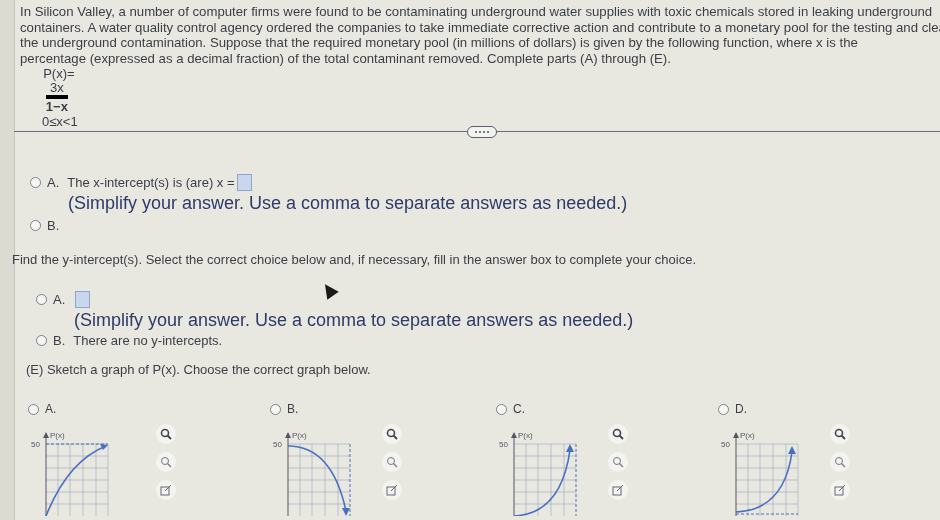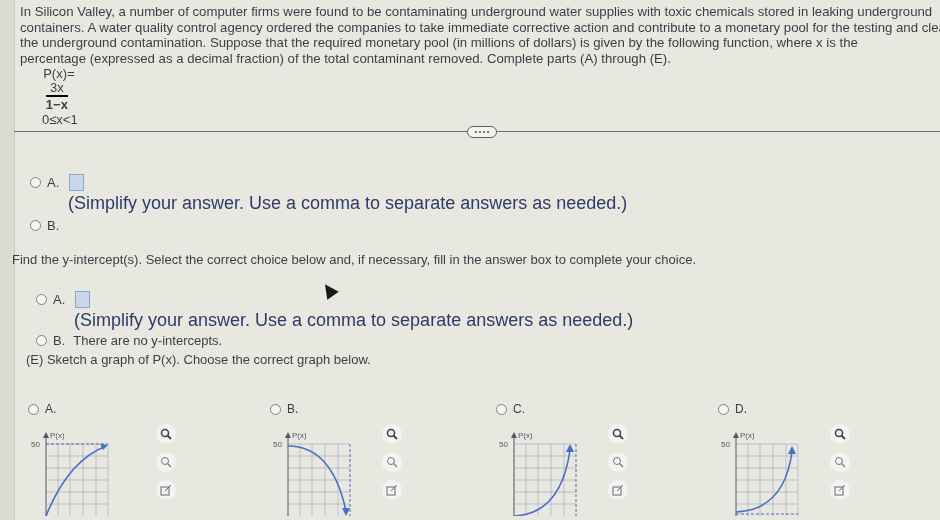--- a/index.html
+++ b/index.html
@@ -7,21 +7,21 @@
     width:940px; height:520px; overflow:hidden; position:relative;
     background:#e9e8e0;
     font-family:"Liberation Sans", sans-serif;
     color:#3a3d45;
   }
   .left-edge { position:absolute; left:0; top:0; width:14px; height:520px; background:#dcdbd2; border-right:1px solid #c9c8be; }
   .problem { position:absolute; left:20px; top:4px; width:930px; font-size:13.2px; line-height:15.5px; color:#3b3e48; }
   .problem p { margin:0; white-space:nowrap; }
   .func { position:absolute; left:40px; top:66px; font-size:13px; color:#3b3e48; display:flex; align-items:center;flex-direction:column; }
   .frac { display:inline-flex; flex-direction:column; align-items:center; margin:0 6px 0 2px; }
-  .frac .num { padding:0 4px; border-bottom:2px solid #000000; line-height:14px; }
+  .frac .num { padding:0 4px; border-bottom:4px solid #000000; line-height:14px; }
   .frac .den { line-height:15px;font-weight:bold; }
   .domain-text { margin-left:2px; }
   .divider { position:absolute; left:14px; top:131px; width:926px; height:1px; background:#6a6e78; }
   .more-btn { position:absolute; left:467px; top:126px; width:28px; height:10px; border:1px solid #5a6070; border-radius:6px; background:#f2f2ee; display:flex; align-items:center; justify-content:center; gap:2px; }
   .more-btn span { width:2px; height:2px; background:#4a5060; border-radius:1px; }
   .choice { position:absolute; display:flex; align-items:center; font-size:13px; color:#3b3e48; }
   .radio { width:11px; height:11px; border:1px solid #7a8090; border-radius:50%; background:#f6f6f2; margin-right:6px; box-sizing:border-box; }
   .letter { margin-right:8px; }
   .answer-box { display:inline-block; width:13px; height:15px; background:#c8d6ee; border:1px solid #8fa6cc; margin-left:2px; vertical-align:middle; }
   .hint { position:absolute; font-size:18px; color:#2e3a6a; }
@@ -58,20 +58,21 @@
 <div class="more-btn">
     <span></span>
     <span></span>
     <span></span>
     <span></span>
   </div>
 
 <div class="choice" style="left:30px;top:174px;">
   <span class="radio"></span>
   <span class="letter">A.</span>
+  <span>The x-intercept(s) is (are) x =</span>
   <span class="answer-box"></span>
 </div>
 <div class="hint" style="left:68px;top:193px;">(Simplify your answer. Use a comma to separate answers as needed.)</div>
 <div class="choice" style="left:30px;top:218px;">
   <span class="radio"></span>
   <span class="letter">B.</span>
 </div>
 
 <div class="plain" style="left:12px;top:252px;">Find the y-intercept(s). Select the correct choice below and, if necessary, fill in the answer box to complete your choice.</div>
 <div class="choice" style="left:36px;top:291px;">
@@ -81,21 +82,21 @@
 </div>
 <div class="hint" style="left:74px;top:310px;">(Simplify your answer. Use a comma to separate answers as needed.)</div>
 <div class="choice" style="left:36px;top:333px;">
   <span class="radio"></span>
   <span class="letter">B.</span>
   <span>There are no y-intercepts.</span>
 </div>
 
 <div class="cursor"></div>
 
-<div class="plain" style="left:26px;top:352px;text-align:right;">(E) Sketch a graph of P(x). Choose the correct graph below.</div>
+<div class="plain" style="left:26px;top:362px;text-align:right;">(E) Sketch a graph of P(x). Choose the correct graph below.</div>
 
 <div class="graph-choice" style="left:28px;top:402px;">
   <div class="hdr">
       <span class="radio"></span>
       <span>A.</span>
     </div>
   <svg width="100" height="100" viewBox="0 0 100 100">
     <g stroke="#9aa6c0" stroke-width="0.6">
       <line x1="18" y1="28" x2="80" y2="28"></line>
         <line x1="18" y1="40" x2="80" y2="40"></line>

